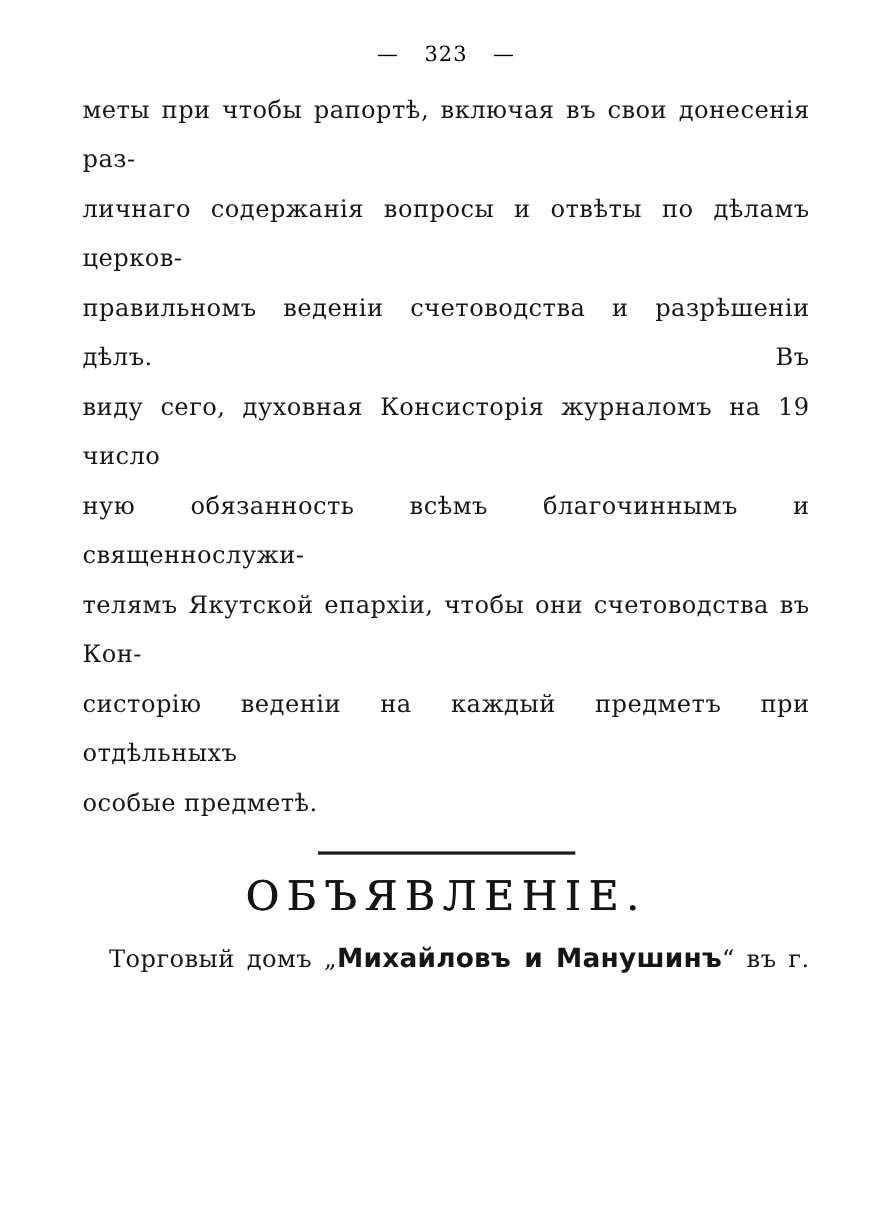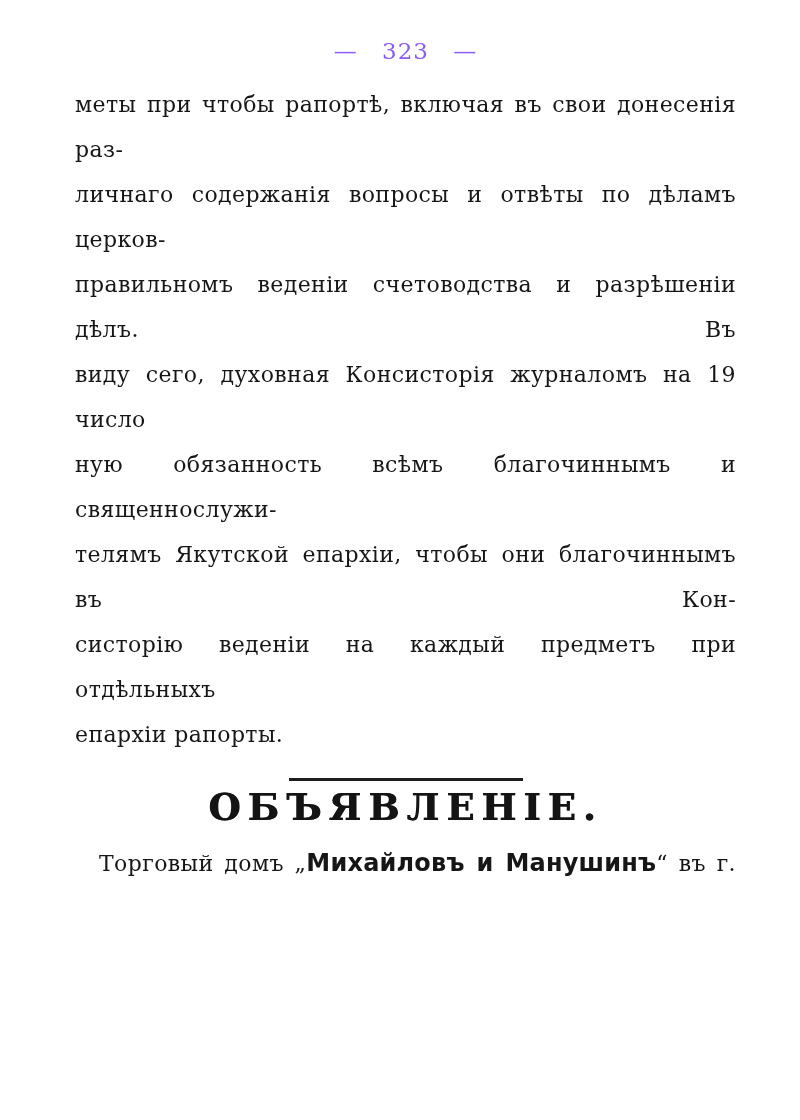--- a/index.html
+++ b/index.html
@@ -14,25 +14,25 @@
     margin: 0 auto;
     background: #ffffff;
     color: #161616;
     font-family: "DejaVu Serif", serif;
     box-sizing: border-box;
     padding: 38px 64px 0 75px;
     overflow: hidden;
   }
   .page-number {
     text-align: center;
-    font-size: 23px;
+    font-size: 19px;
     word-spacing: 16px;
     letter-spacing: 1px;
     margin-bottom: 18px;
-    color: #8b5cf6;
+    color: #000000;
   }
   .paragraph {
     font-size: 22px;
     line-height: 45px;
     letter-spacing: 0.4px;
   }
   .line {
     text-align: justify;
     text-align-last: justify;
     text-justify: inter-word;
@@ -53,43 +53,43 @@
   }
   .divider {
     width: 234px;
     height: 3px;
     background: #1e1e1e;
     margin: 21px auto 0 auto;
   }
   .heading {
     text-align: center;
     font-size: 37px;
-    font-weight: 700;
+    font-weight: 400;
     letter-spacing: 7px;
-    margin: 2px 0 10px 0;
+    margin: 14px 0 10px 0;
     line-height: 48px;
     text-shadow: 0.6px 0 0 #161616;
     color: #141414;
   }
 </style>
 </head>
 <body>
 
 <div class="page">
   <div class="page-number">— 323 —</div>
 
   <div class="paragraph">
       <div class="line">меты при чтобы рапортѣ, включая въ свои донесенія раз-</div>
       <div class="line">личнаго содержанія вопросы и отвѣты по дѣламъ церков-</div>
       <div class="line">правильномъ веденіи счетоводства и разрѣшеніи дѣлъ. Въ</div>
       <div class="line">виду сего, духовная Консисторія журналомъ на 19 число</div>
       <div class="line">ную обязанность всѣмъ благочиннымъ и священнослужи-</div>
-      <div class="line">телямъ Якутской епархіи, чтобы они благочиннымъ въ Кон-</div>
+      <div class="line">телямъ Якутской епархіи, чтобы они счетоводства въ Кон-</div>
       <div class="line">систорію веденіи на каждый предметъ при отдѣльныхъ</div>
-      <div class="line no-justify">епархіи рапорты.</div>
+      <div class="line no-justify">особые предметѣ.</div>
     </div>
 
   <div class="divider"></div>
 
   <div class="heading">ОБЪЯВЛЕНІЕ.</div>
 
   <div class="paragraph">
       <div class="line indent"><span>Торговый домъ „</span><span class="bold-sans">Михайловъ и Манушинъ</span><span>“ въ г. </span></div>
     </div>
 </div>

